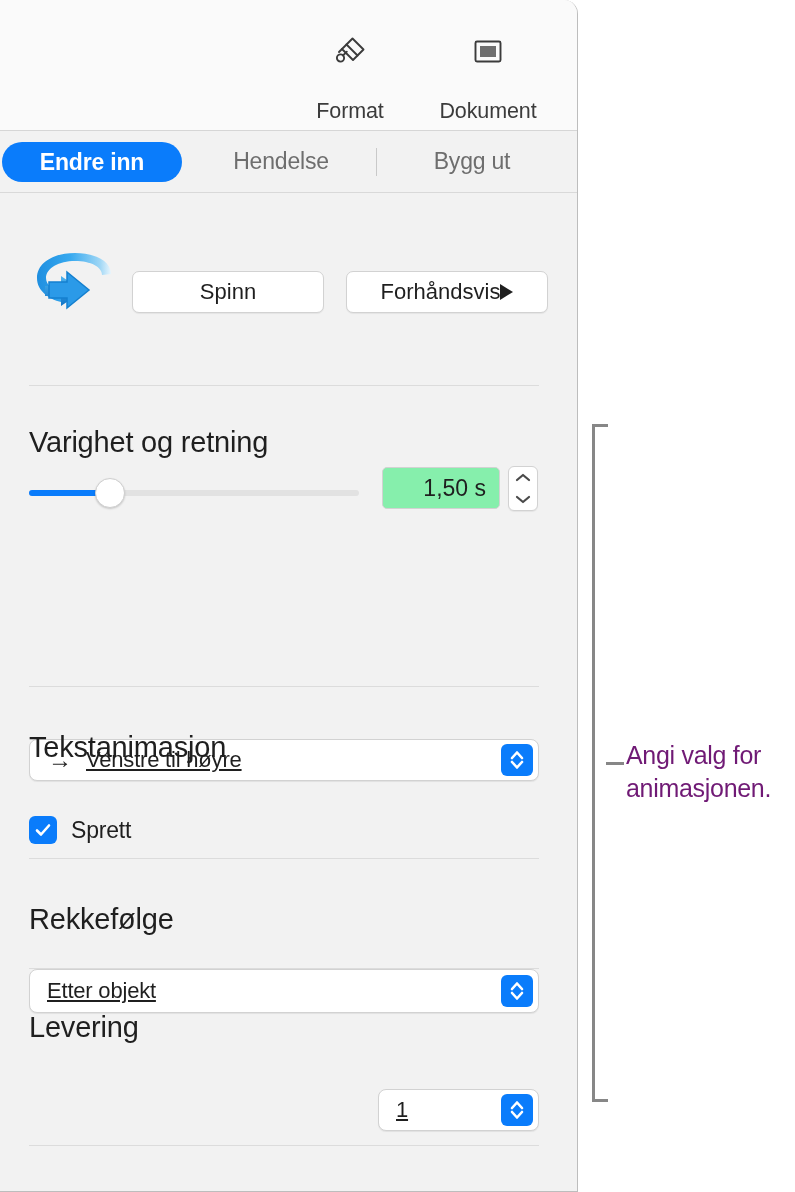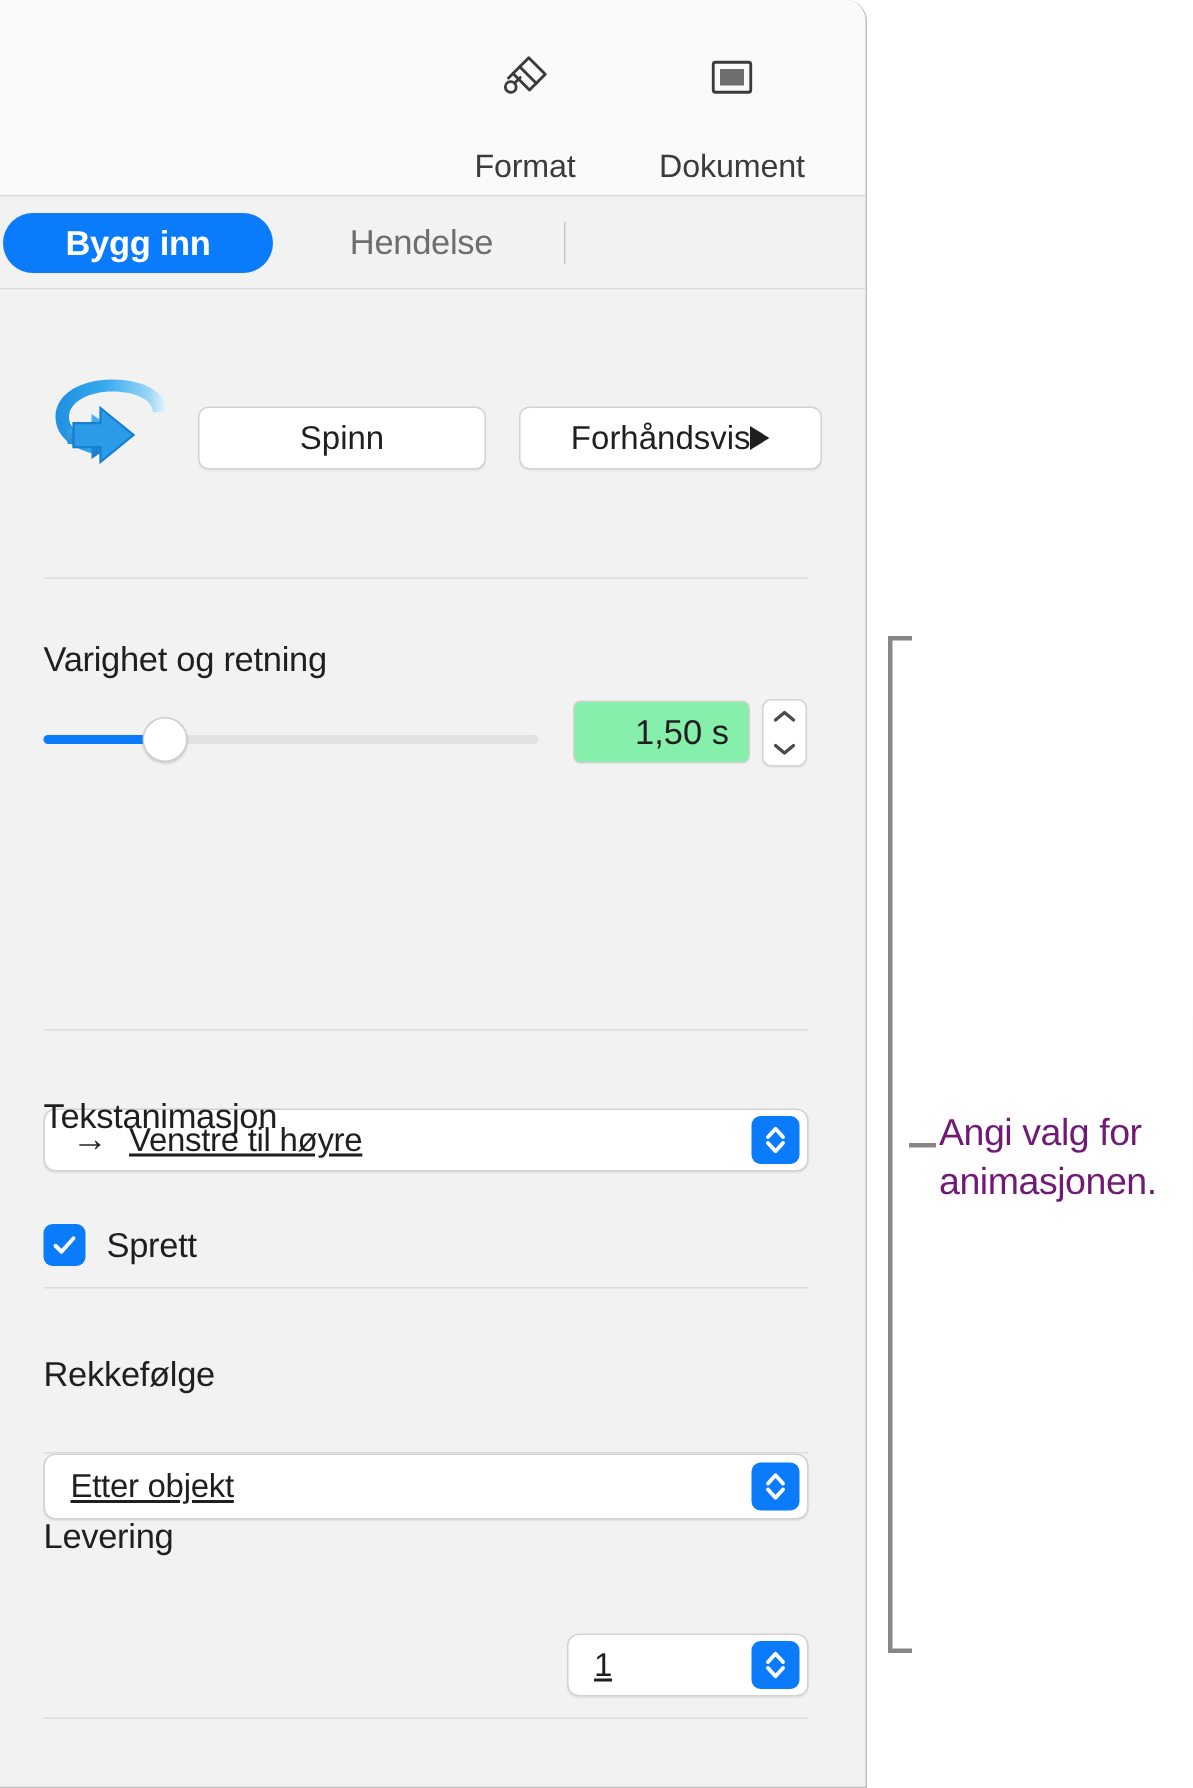--- a/index.html
+++ b/index.html
@@ -181,21 +181,21 @@
     width: 0; height: 0;
     border-left: 13px solid #1f1f1f;
     border-top: 8px solid transparent;
     border-bottom: 8px solid transparent;
   }
 
   
   .section-label {
     position: absolute;
     left: 35px;
-    font-size: 23px;
+    font-size: 29px;
     color: #1f1f1f;
     letter-spacing: -0.2px;
   }
 
   
   #duration-slider {
     position: absolute;
     left: 35px;
     top: 287px;
     width: 330px;
@@ -406,23 +406,24 @@
             <rect x="10" y="9" width="16" height="11" fill="#6e6e6e"></rect>
           </svg>
         </div>
         <div class="tb-label">Dokument</div>
       </div>
 
     </div>
   </div>
 
   <div id="tab-row">
-    <div class="tab" id="tab-build-in">Bygg inn</div>
+    <div class="tab" id="tab-build-in">Endre inn</div>
     <div class="tab" id="tab-event">Hendelse</div>
     <div class="tab-sep"></div>
+    <div class="tab" id="tab-build-out">Bygg ut</div>
   </div>
 
   <div id="panel-body">
 
     <div id="effect-header">
 
       <div id="effect-icon">
         <svg width="104" height="86" viewBox="0 0 104 86">
           <defs>
             <linearGradient id="spingrad" x1="0" y1="0" x2="1" y2="0">

